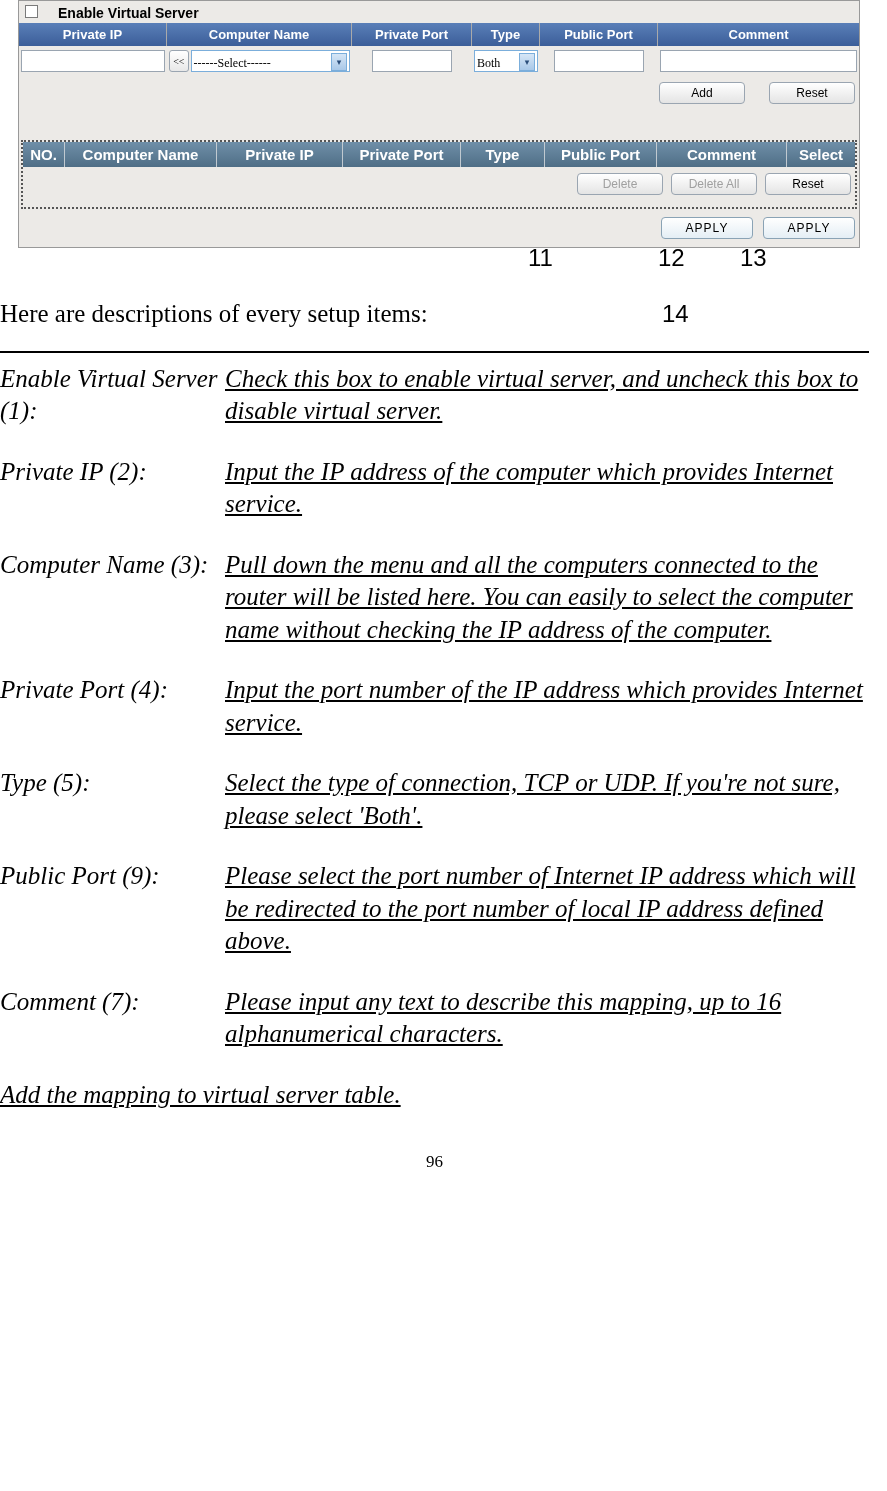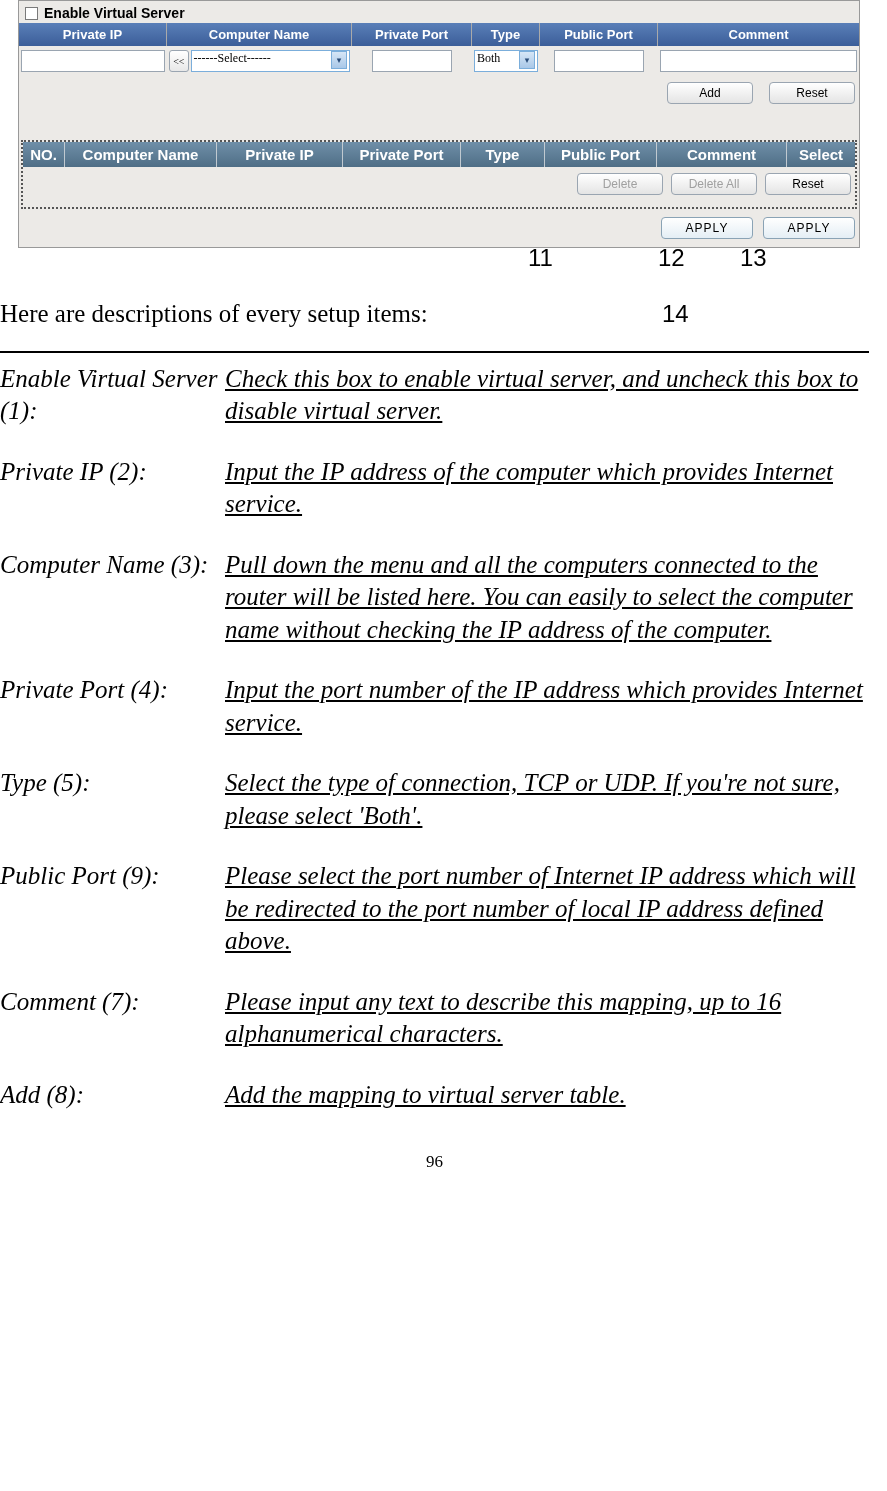--- a/index.html
+++ b/index.html
@@ -23,23 +23,23 @@
     color: #000;
     font-weight: normal;
   }
   .panel {
     background: #eceae7;
     border: 1px solid #999;
     position: relative;
   }
   .section-title-row {
     display: flex;
-    align-items: center;
+    align-items: flex-start;
     padding: 4px 6px 2px 6px;
-    gap: 6px;
+    gap: 20px;
   }
   .checkbox {
     width: 13px;
     height: 13px;
     border: 1px solid #7a7a7a;
     background: #fff;
     display: inline-block;
   }
   .bullet {
     width: 6px;
@@ -95,41 +95,41 @@
     align-items: center;
     justify-content: center;
     border-radius: 3px;
   }
   .sel {
     height: 22px;
     border: 1px solid #7baedb;
     background: #fff;
     font-size: 12px;
     display: inline-flex;
-    align-items: flex-start;
+    align-items: flex-end;
     padding: 0 2px;
     width: 100%;
   }
   .sel-arrow {
     width: 16px;
     height: 18px;
     background: linear-gradient(#d6e6f6,#a9c8e8);
     border: 1px solid #7baedb;
     margin-left: auto;
     display: inline-flex;
     align-items: center;
     justify-content: center;
     font-size: 9px;
     color: #2a4d7a;
   }
   .action-row {
     display: flex;
     justify-content: flex-end;
     padding: 6px 4px;
-    gap: 16px;
+    gap: 24px;
   }
   .btn {
     min-width: 86px;
     height: 22px;
     border: 1px solid #9aa5b1;
     border-radius: 4px;
     background: linear-gradient(#fff,#e4e4e4);
     font-family: Arial, sans-serif;
     font-size: 12px;
     display: inline-flex;
@@ -328,18 +328,17 @@
   </div>
   <div class="desc-row">
     <div class="term">Public Port (9):</div>
     <div class="def">Please select the port number of Internet IP address which will be redirected to the port number of local IP address defined above.</div>
   </div>
   <div class="desc-row">
     <div class="term">Comment (7):</div>
     <div class="def">Please input any text to describe this mapping, up to 16 alphanumerical characters.</div>
   </div>
   <div class="desc-row">
-    <div class="term">Add (8):</div>
     <div class="def">Add the mapping to virtual server table.</div>
   </div>
 
   <div class="page-num">96</div>
 </div>
 
 </body></html>

